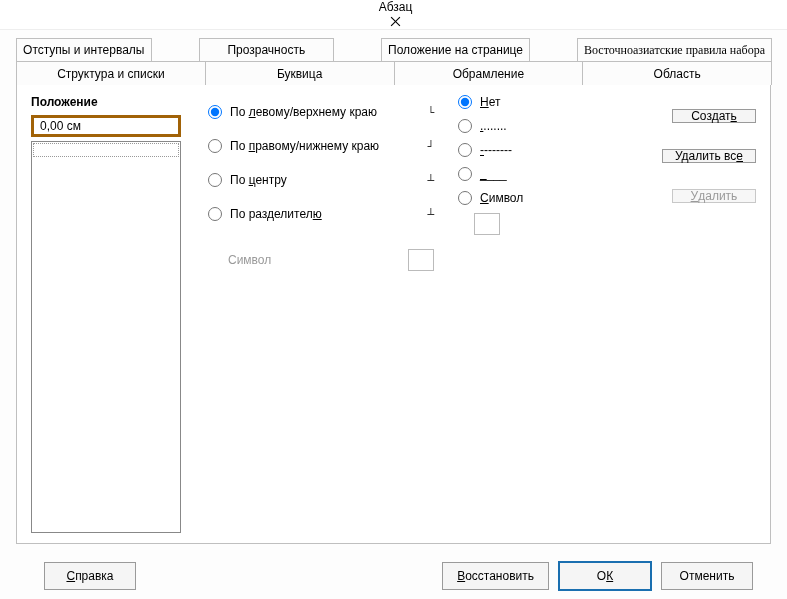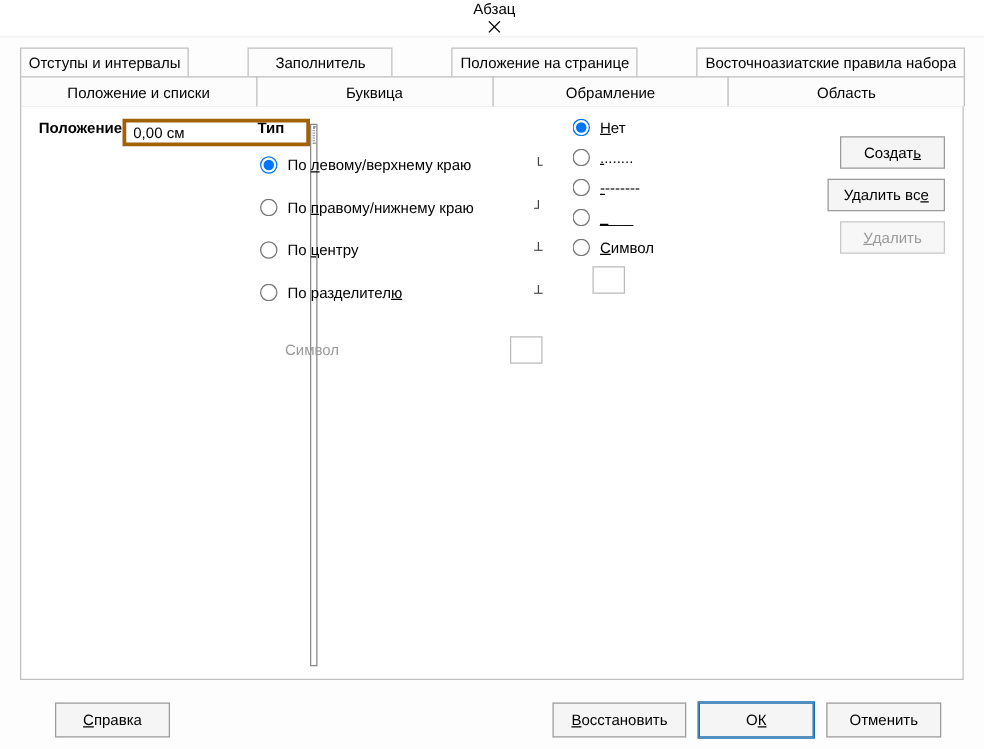--- a/index.html
+++ b/index.html
@@ -47,38 +47,38 @@
     background: #fcfcfc;
     display: flex;
     align-items: center;
     justify-content: center;
     padding: 0 6px;
     white-space: nowrap;
     margin-right: -1px;
   }
   .tabrow.row-top .tab { border-bottom: 1px solid #bfbfbf; }
   .tabrow.row-top { margin-bottom: -1px; gap: 48px; }
-  .tab.last4 { flex: 1.4; }
+  .tab.last4 { flex: 1.4; font-family: Liberation Serif, serif; }
   .tab.active {
     background: #fff;
     border-bottom: 1px solid #fff;
     position: relative;
     z-index: 2;
   }
   .panel {
     border: 1px solid #bfbfbf;
     border-top: 1px solid #bfbfbf;
     background: #fff;
     margin-top: -1px;
     height: 460px;
     padding: 10px 14px 10px 14px;
     display: flex;
   }
   
-  .col-pos { width: 175px; display: flex; }
+  .col-pos { width: 175px; display: flex; flex-direction: column; }
   .col-pos .hdr { font-weight: bold; margin-bottom: 6px; }
   .pos-input {
     width: 150px; height: 22px;
     border: 3px solid #a16207;
     padding: 2px 6px;
     font: inherit;
   }
   .pos-list {
     width: 150px; flex: 1;
     border: 1px solid #888;
@@ -126,30 +126,30 @@
   .fopt .lbl span.u { text-decoration: underline; }
   .fill-sym-box {
     width: 26px; height: 22px;
     border: 1px solid #bbb;
     margin-left: 18px;
     margin-top: -2px;
   }
   
   .col-btns { flex: 1; display: flex; flex-direction: column; align-items: flex-end; padding-top: 14px; }
   .btn {
-    height: 26px;
+    height: 14px;
     min-width: 84px;
     padding: 0 12px;
     background: #f5f5f5;
     border: 1px solid #9a9a9a;
     display: inline-flex;
     align-items: center;
     justify-content: center;
     font: inherit;
-    margin-bottom: 8px;
+    margin-bottom: 26px;
   }
   .btn.disabled {
     color: #9a9a9a;
     border-color: #c8c8c8;
     background: #f7f7f7;
   }
   .btn span.u { text-decoration: underline; }
   .footer {
     display: flex;
     padding: 18px 18px 0 18px;
@@ -184,43 +184,42 @@
       <line x1="9" y1="1" x2="1" y2="9" stroke="#000" stroke-width="1"></line>
     </svg>
   </div>
 </div>
 
 <div class="dialog-body">
 
   <div class="tabs">
     <div class="tabrow row-top">
       <div class="tab">Отступы и интервалы</div>
-      <div class="tab">Заполнитель</div>
+      <div class="tab">Прозрачность</div>
       <div class="tab">Положение на странице</div>
       <div class="tab last4">Восточноазиатские правила набора</div>
     </div>
     <div class="tabrow row-bottom">
-      <div class="tab">Положение и списки</div>
+      <div class="tab">Структура и списки</div>
       <div class="tab">Буквица</div>
       <div class="tab">Обрамление</div>
       <div class="tab">Область</div>
     </div>
 
     <div class="panel">
 
       <div class="col-pos">
         <div class="hdr">Положение</div>
         <input class="pos-input" value="0,00 см" style="">
         <div class="pos-list">
           <div class="row0"></div>
         </div>
       </div>
 
       <div class="col-type">
-        <div class="hdr">Тип</div>
 
         <label class="opt">
           <input type="radio" name="type" checked="" style="">
           <span class="lbl"><span>По </span><span class="u">л</span><span>евому/верхнему краю</span></span>
           <span class="glyph">└</span>
         </label>
 
         <label class="opt">
           <input type="radio" name="type" style="">
           <span class="lbl"><span>По </span><span class="u">п</span><span>равому/нижнему краю</span></span>

